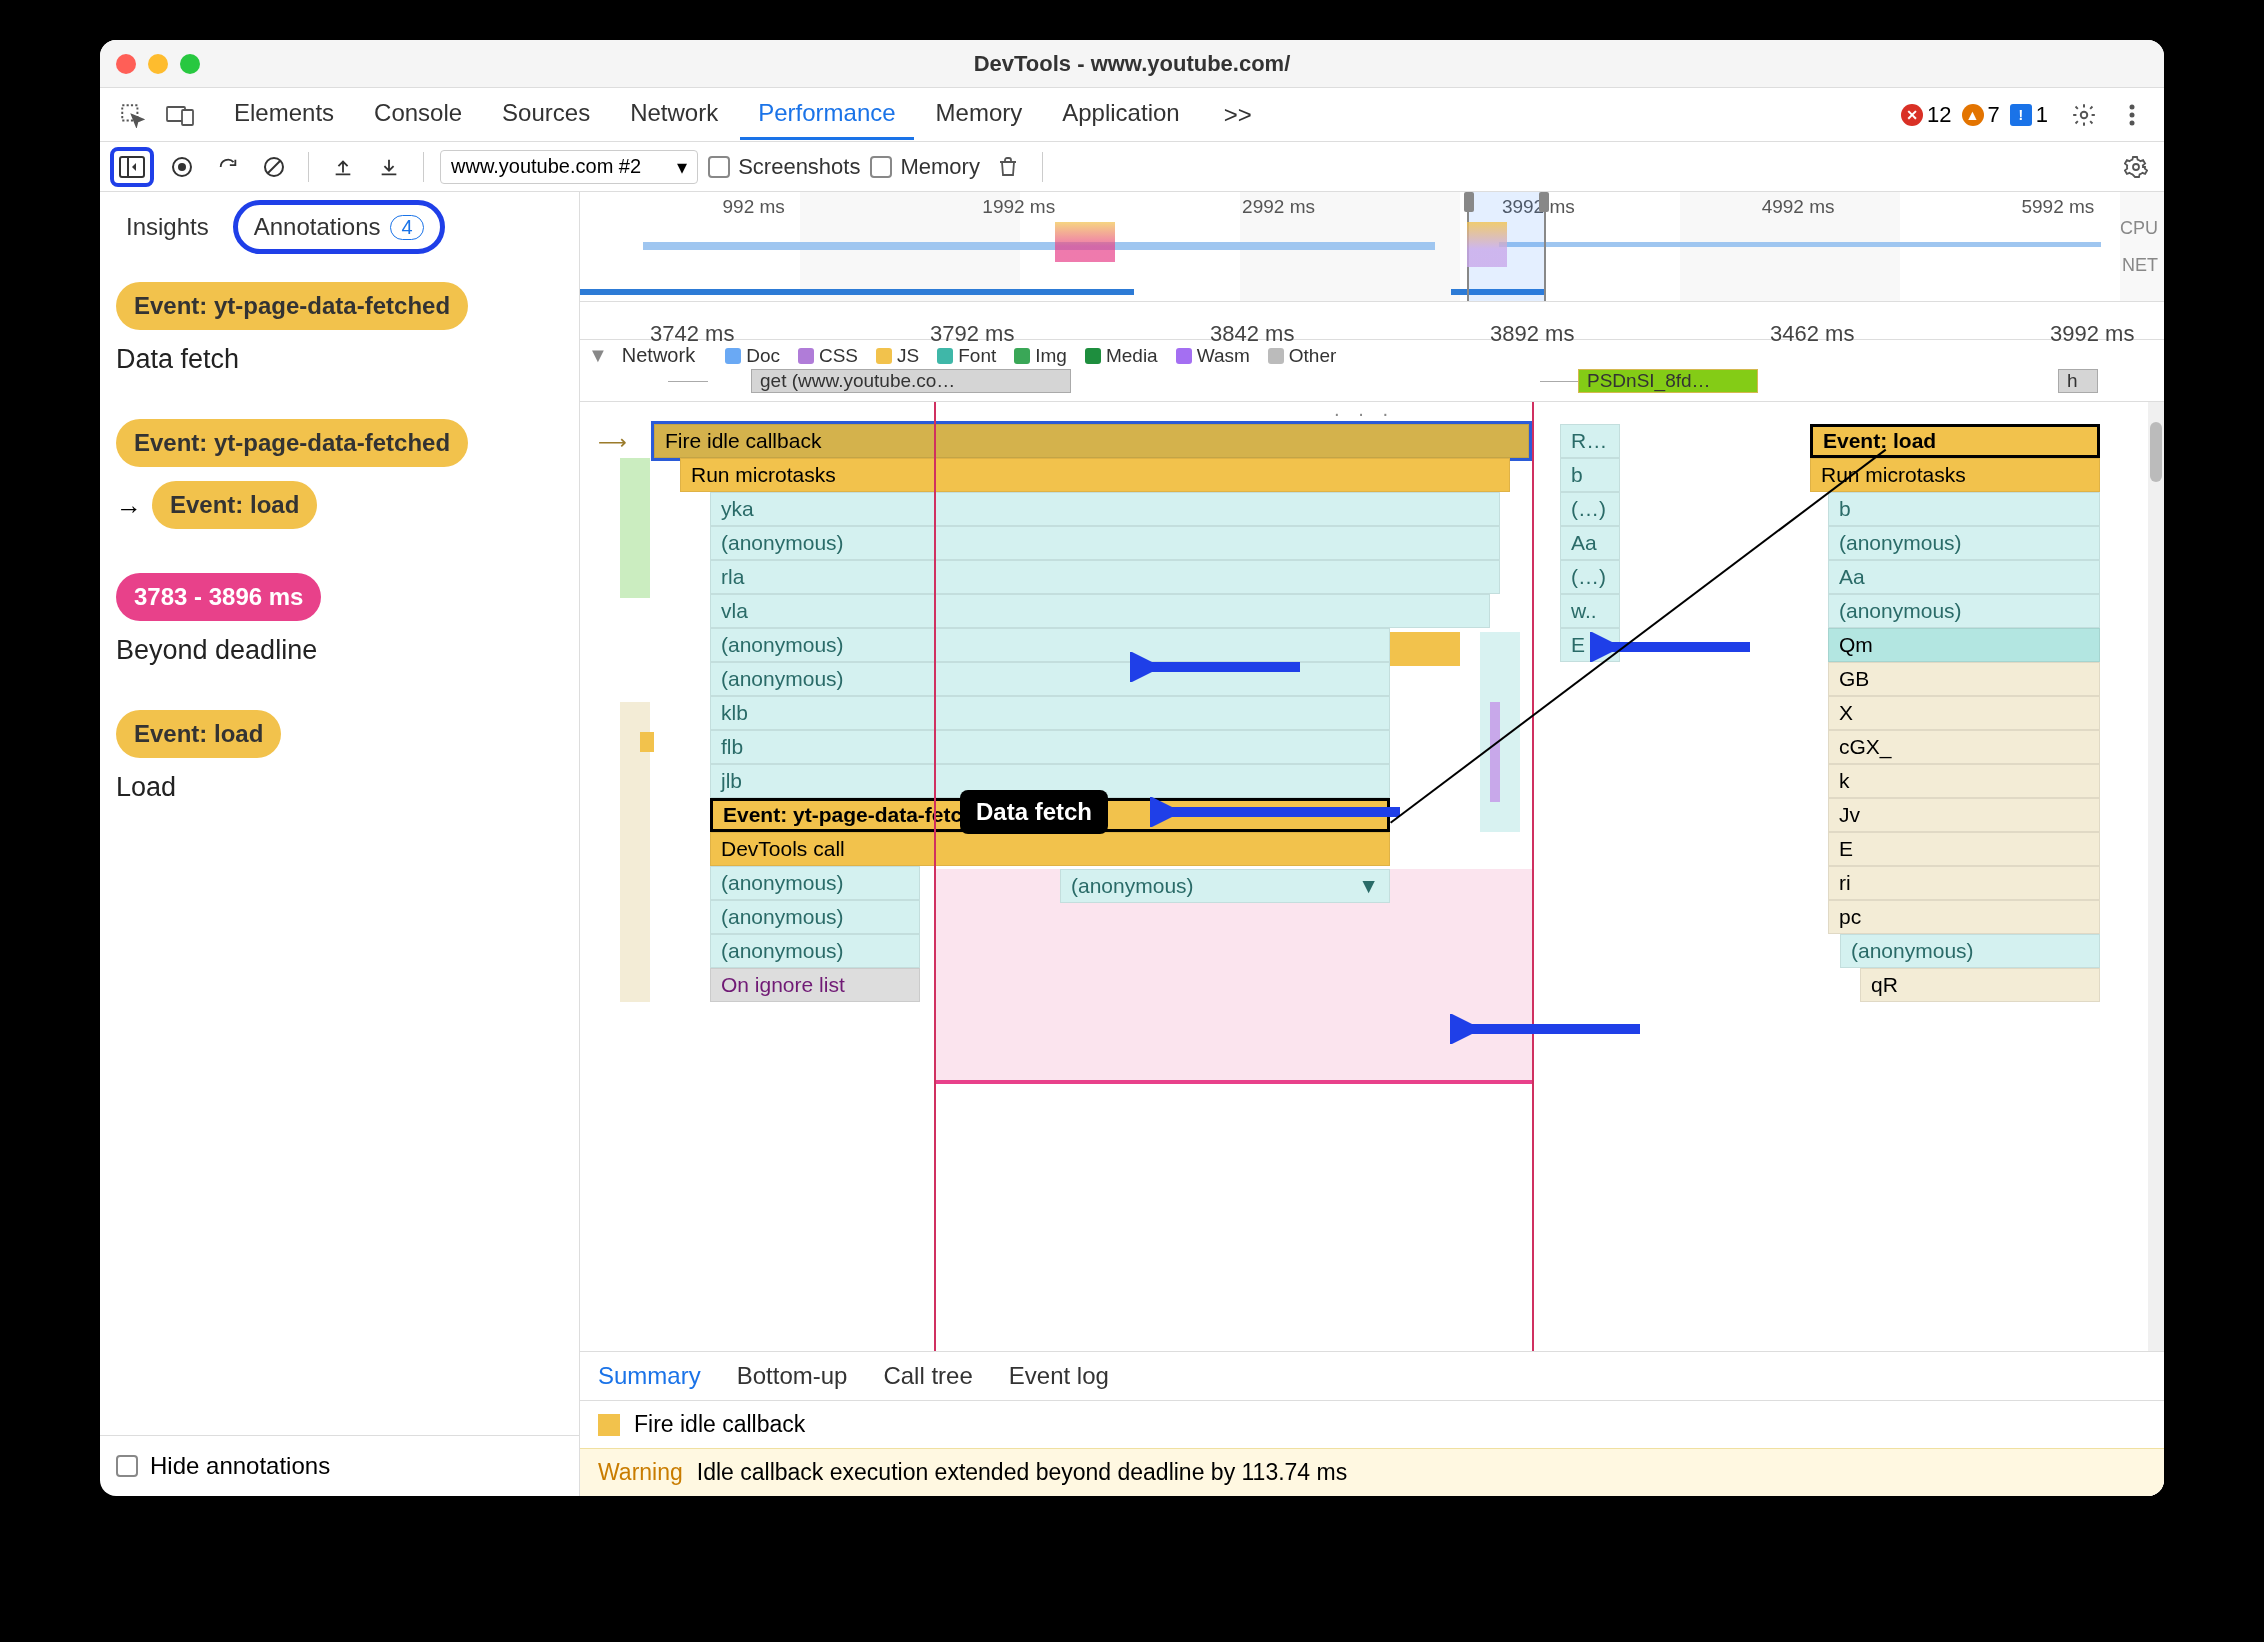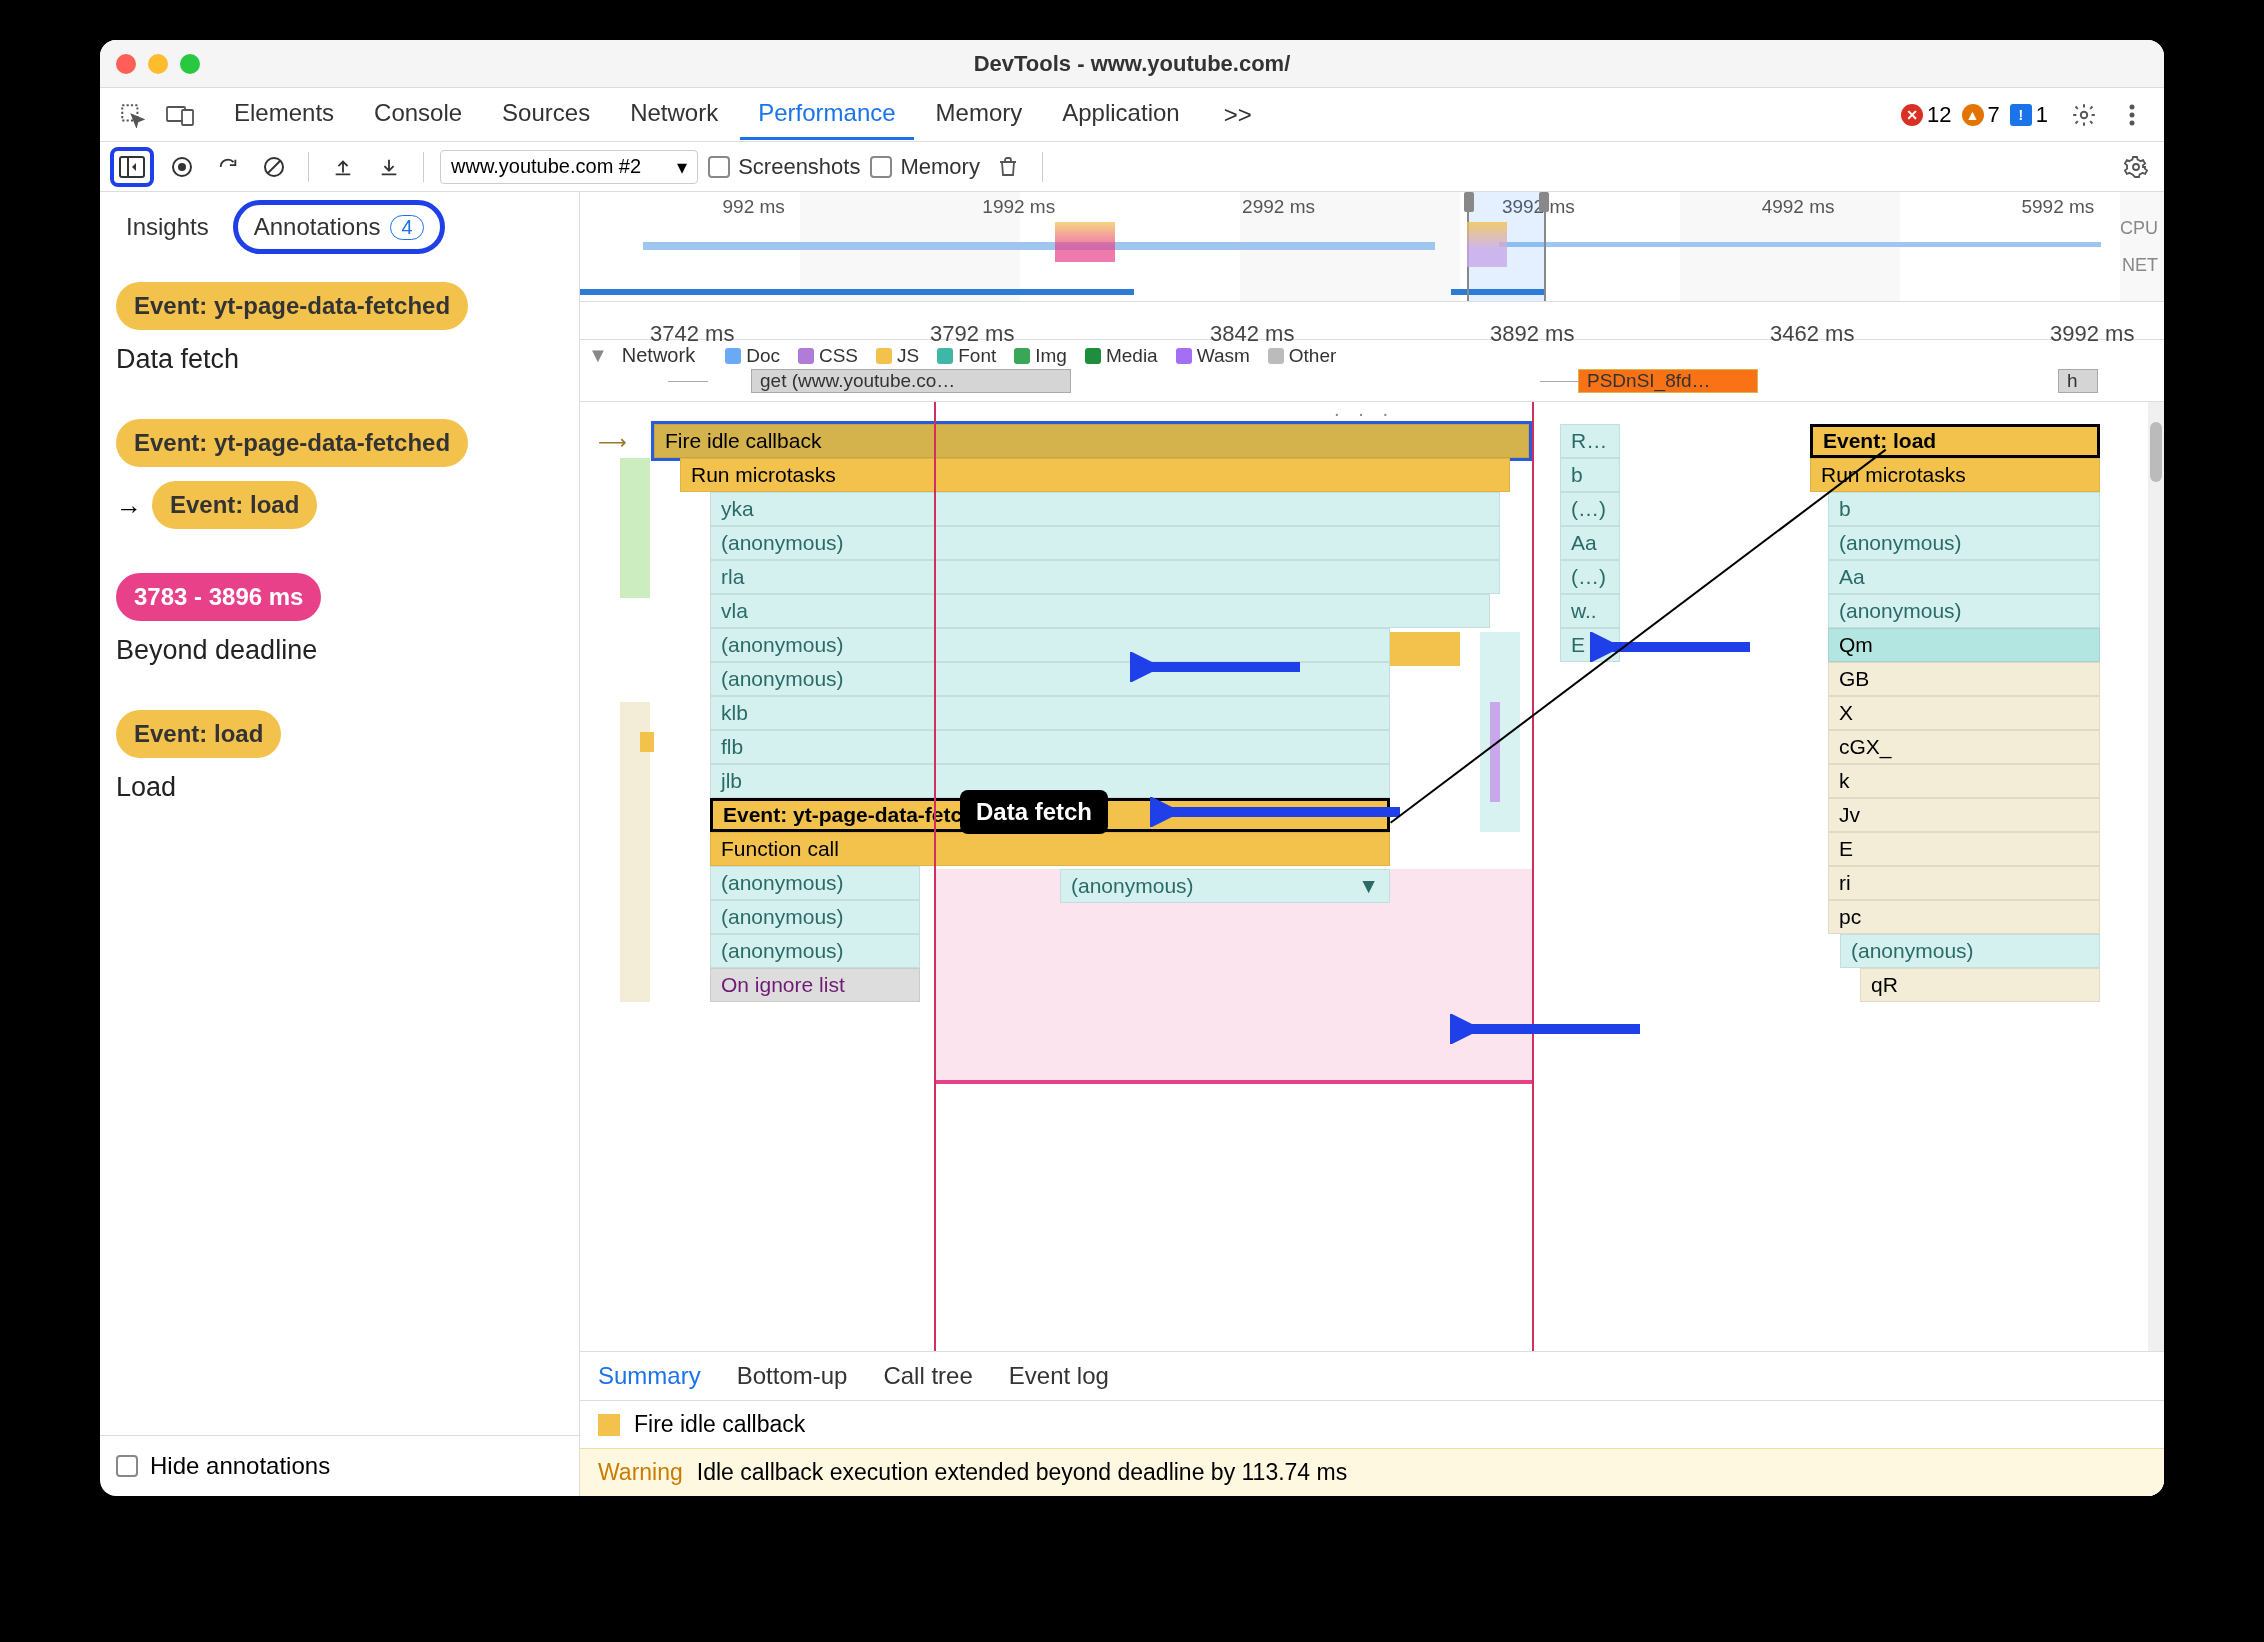--- a/index.html
+++ b/index.html
@@ -67,21 +67,21 @@
 .ruler { height: 38px; border-bottom: 1px solid #ddd; display: flex; align-items: center; position: relative; font-size: 22px; color: #444; }
 .ruler .rtick { position: absolute; }
 
 
 .netlane { height: 62px; border-bottom: 1px solid #ddd; display: flex; align-items: flex-start; font-size: 20px; color: #333; padding: 4px 8px; flex-direction: column; position: relative; }
 .netlane .nethead { display: flex; align-items: center; gap: 14px; }
 .net-leg { display: flex; align-items: center; gap: 5px; font-size: 19px; }
 .net-leg .sw { width: 16px; height: 16px; border-radius: 3px; }
 .netlane .requests { position: relative; flex: 1; width: 100%; margin-top: 2px; }
 .netreq { position: absolute; height: 24px; background: #d5d5d5; border: 1px solid #aaa; font-size: 19px; padding: 0 8px; white-space: nowrap; overflow: hidden; display: flex; align-items: center; }
-.netreq.yellow { background: #f97316; border-color: #d5b84f; }
+.netreq.yellow { background: #84cc16; border-color: #d5b84f; }
 
 
 .flame { flex: 1; position: relative; overflow: hidden; background: #fff; }
 .flame .dots { position: absolute; left: 0; right: 16px; top: 0; text-align: center; color: #888; font-size: 20px; letter-spacing: 6px; }
 .flame-row { position: absolute; height: 34px; border: 1px solid rgba(0,0,0,0.08); font-size: 21px; padding: 0 10px; display: flex; align-items: center; overflow: hidden; white-space: nowrap; }
 .c-idle { background: #d4b24c; }
 .c-micro { background: #f2c24c; }
 .c-tealL { background: #d4f1f0; color: #2a6b68; }
 .c-teal  { background: #b3e6e1; }
 .c-cream { background: #f3ecd6; }
@@ -415,21 +415,21 @@
           <div class="flame-row c-tealL" style="left: 130px; top: 90px; width: 790px;">yka</div>
           <div class="flame-row c-tealL" style="left: 130px; top: 124px; width: 790px;">(anonymous)</div>
           <div class="flame-row c-tealL" style="left: 130px; top: 158px; width: 790px;">rla</div>
           <div class="flame-row c-tealL" style="left: 130px; top: 192px; width: 780px;">vla</div>
           <div class="flame-row c-tealL" style="left: 130px; top: 226px; width: 680px;">(anonymous)</div>
           <div class="flame-row c-tealL" style="left: 130px; top: 260px; width: 680px;">(anonymous)</div>
           <div class="flame-row c-tealL" style="left: 130px; top: 328px; width: 680px;">flb</div>
           <div class="flame-row c-tealL" style="left: 130px; top: 294px; width: 680px;">klb</div>
           <div class="flame-row c-tealL" style="left: 130px; top: 362px; width: 680px;">jlb</div>
           <div class="flame-row c-event" style="left: 130px; top: 396px; width: 680px;">Event: yt-page-data-fetched</div>
-          <div class="flame-row c-micro" style="left: 130px; top: 430px; width: 680px;">Function call</div>
+          <div class="flame-row c-micro" style="left: 130px; top: 430px; width: 680px;">DevTools call</div>
           <div class="flame-row c-tealL" style="left: 130px; top: 464px; width: 210px;">(anonymous)</div>
           <div class="flame-row c-tealL" style="left: 130px; top: 498px; width: 210px;">(anonymous)</div>
           <div class="flame-row c-tealL" style="left: 130px; top: 532px; width: 210px;">(anonymous)</div>
           <div class="flame-row c-gray" style="left: 130px; top: 566px; width: 210px;">On ignore list</div>
           <div class="flame-row c-tealL" style="left: 980px; top: 22px; width: 60px;">R…</div>
           <div class="flame-row c-tealL" style="left: 980px; top: 56px; width: 60px;">b</div>
           <div class="flame-row c-tealL" style="left: 980px; top: 90px; width: 60px;">(…)</div>
           <div class="flame-row c-tealL" style="left: 980px; top: 124px; width: 60px;">Aa</div>
           <div class="flame-row c-tealL" style="left: 980px; top: 158px; width: 60px;">(…)</div>
           <div class="flame-row c-tealL" style="left: 980px; top: 192px; width: 60px;">w..</div>

